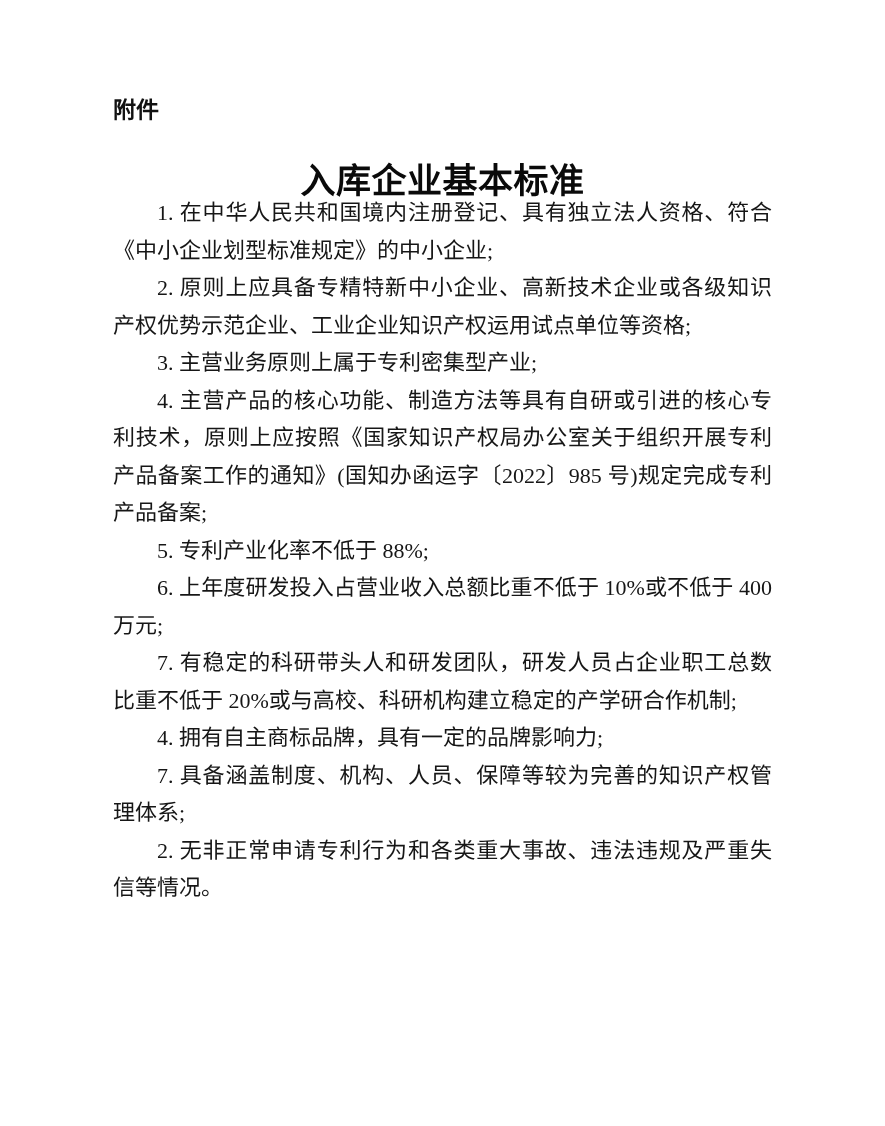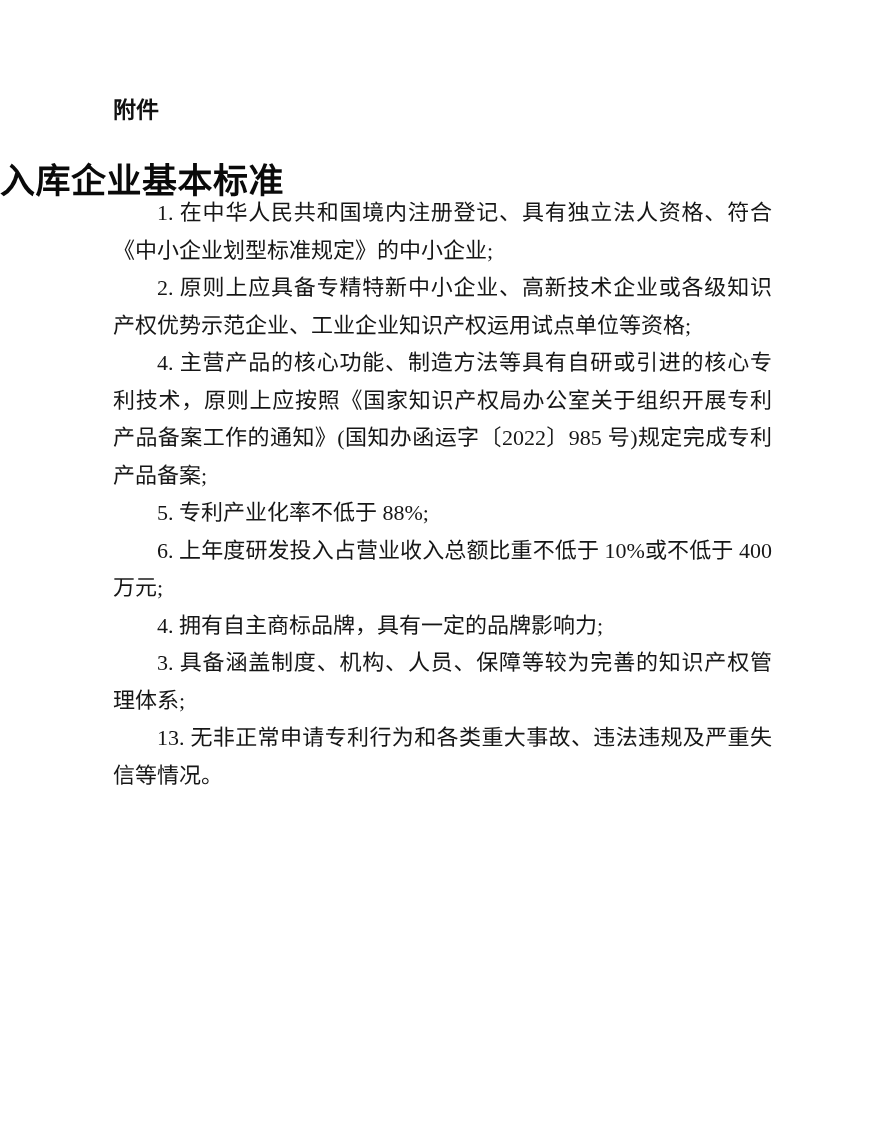--- a/index.html
+++ b/index.html
@@ -24,21 +24,21 @@
     font-weight: 700;
     font-size: 23px;
     line-height: 34px;
     color: #111111;
   }
   .doc-title {
     position: absolute;
     left: 0;
     top: 135px;
     width: 100%;
-    text-align: left;
+    text-align: center;
     font-family: "Liberation Serif", "DejaVu Serif", serif;
     font-weight: 700;
     font-size: 35px;
     line-height: 48px;
     color: #0a0a0a;
     letter-spacing: 0.5px;
   }
   .doc-body {
     position: absolute;
     left: 113px;
@@ -71,23 +71,25 @@
 
 <div class="page">
 
   <div class="attachment-label">附件</div>
 
   <h1 class="doc-title">入库企业基本标准</h1>
 
   <div class="doc-body">
     <p>1. 在中华人民共和国境内注册登记、具有独立法人资格、符合《中小企业划型标准规定》的中小企业;</p>
     <p>2. 原则上应具备专精特新中小企业、高新技术企业或各级知识产权优势示范企业、工业企业知识产权运用试点单位等资格;</p>
+    <p>3. 主营业务原则上属于专利密集型产业;</p>
     <p>4. 主营产品的核心功能、制造方法等具有自研或引进的核心专利技术，原则上应按照《国家知识产权局办公室关于组织开展专利产品备案工作的通知》(国知办函运字〔2022〕985 号)规定完成专利产品备案;</p>
     <p>5. 专利产业化率不低于 88%;</p>
     <p>6. 上年度研发投入占营业收入总额比重不低于 10%或不低于 400 万元;</p>
+    <p>7. 有稳定的科研带头人和研发团队，研发人员占企业职工总数比重不低于 20%或与高校、科研机构建立稳定的产学研合作机制;</p>
     <p>4. 拥有自主商标品牌，具有一定的品牌影响力;</p>
-    <p>3. 具备涵盖制度、机构、人员、保障等较为完善的知识产权管理体系;</p>
-    <p>13. 无非正常申请专利行为和各类重大事故、违法违规及严重失信等情况。</p>
+    <p>7. 具备涵盖制度、机构、人员、保障等较为完善的知识产权管理体系;</p>
+    <p>2. 无非正常申请专利行为和各类重大事故、违法违规及严重失信等情况。</p>
   </div>
 
   <div class="page-number">— 9 —</div>
 
 </div>
 
 </body></html>

